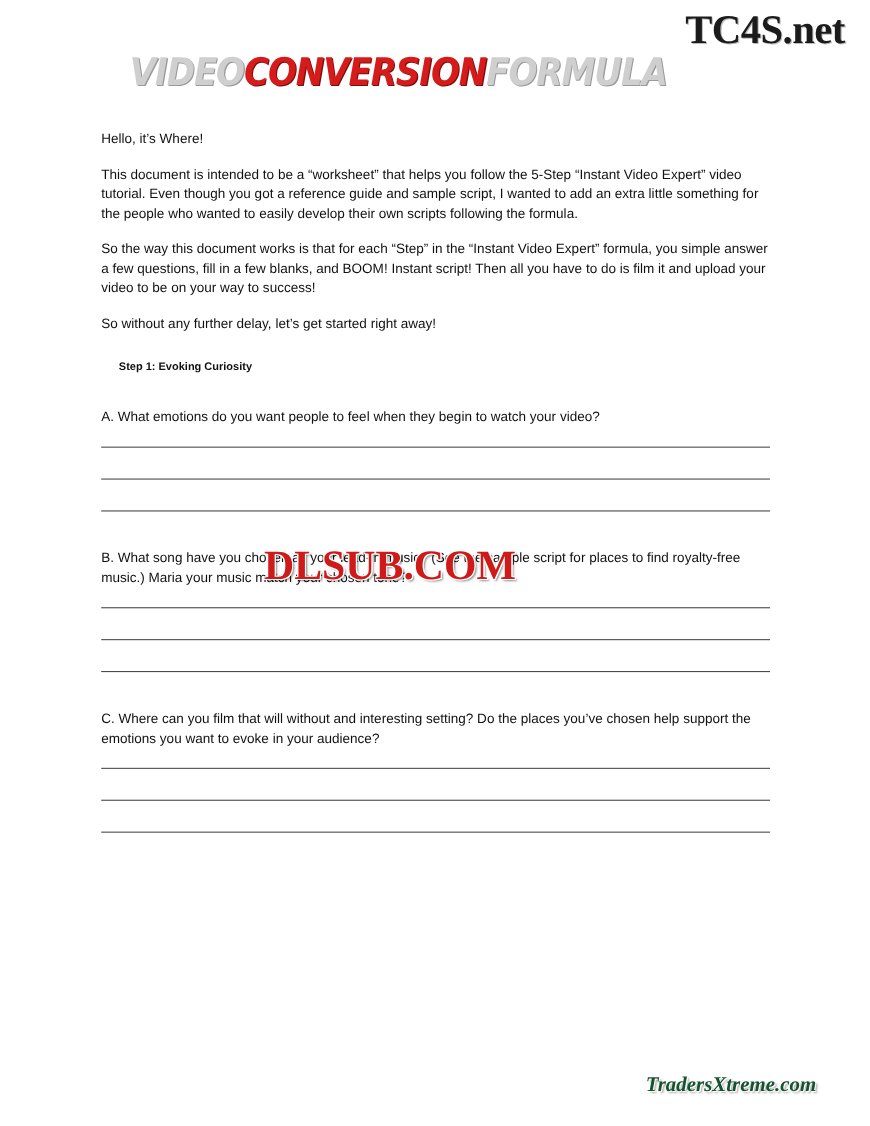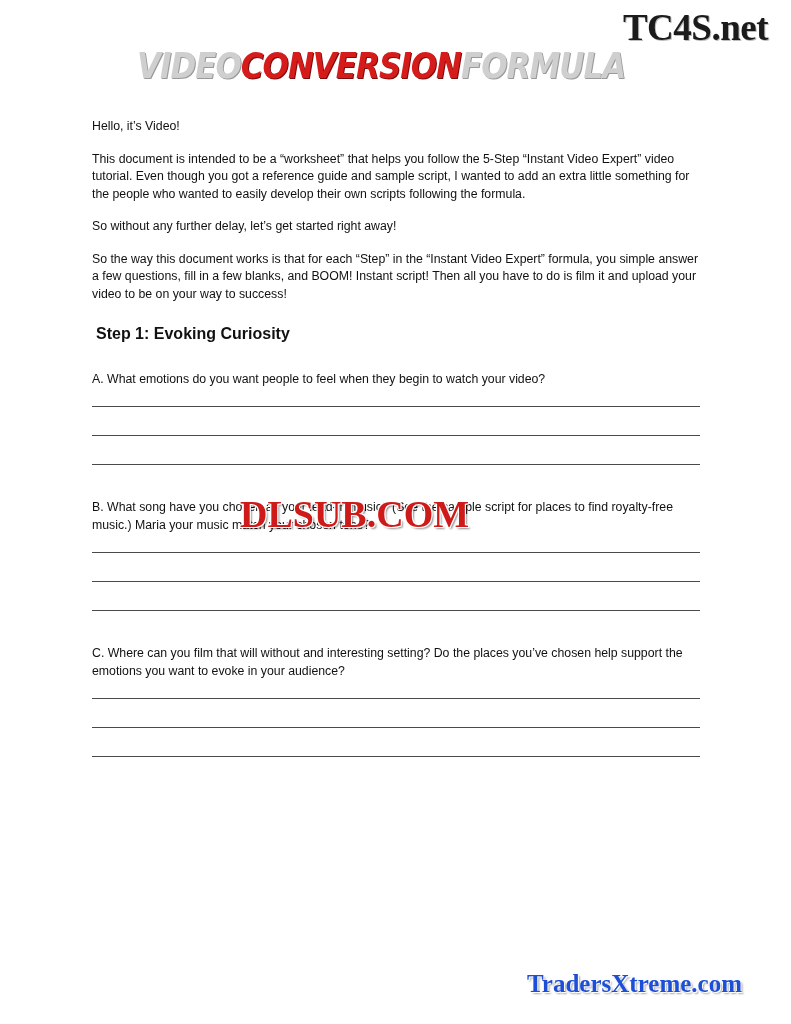--- a/index.html
+++ b/index.html
@@ -45,21 +45,20 @@
     height: 36px;
     display: flex;
     align-items: center;
     justify-content: flex-start;
     font-family: "DejaVu Sans", sans-serif;
     font-weight: bold;
     font-style: italic;
     font-size: 31px;
     letter-spacing: -1px;
     white-space: nowrap;
-    margin-left: 19px;
   }
   .banner .w1 {
     color: #cfcfcf;
     text-shadow: 1px 1px 0 #9a9a9a;
     transform: scaleY(1.12);
   }
   .banner .w2 {
     color: #d61b1b;
     text-shadow: 1px 1px 0 #7a0d0d;
     transform: scaleY(1.12);
@@ -77,23 +76,23 @@
     top: 118px;
     width: 608px;
     font-size: 12.3px;
     line-height: 17.5px;
     color: #111;
   }
   .para {
     margin: 0 0 15px 0;
   }
   .step-head {
-    margin: 22px 0 28px 4px;
-    font-weight: bold;
-    font-size: 16px;
+    margin: 22px 0 28px 16px;
+    font-weight: bold;
+    font-size: 10px;
   }
   .question {
     margin: 0 0 0 0;
     font-size: 12.3px;
     line-height: 17.5px;
   }
 
   
   .lines {
     margin-top: 18px;
@@ -127,48 +126,49 @@
     white-space: nowrap;
   }
 
   
   .traders {
     position: absolute;
     right: 44px;
     bottom: 26px;
     font-family: "Liberation Serif", serif;
     font-weight: bold;
-    font-size: 25px;
-    color: #1d4ed8;
+    font-size: 19px;
+    color: #14532d;
     text-shadow: 1px 1px 0 #ffffff, 2px 2px 2px rgba(0,0,0,0.35);
     white-space: nowrap;
+    font-style: italic;
   }
 </style>
 </head>
 <body>
 
 <div class="page">
 
   <div class="tc4s">TC4S.net</div>
 
   <div class="banner">
     <span class="w1">VIDEO</span>
     <span class="w2">CONVERSION</span>
     <span class="w3">FORMULA</span>
   </div>
 
   <div class="content">
 
-    <p class="para">Hello, it’s Video!</p>
+    <p class="para">Hello, it’s Where!</p>
 
     <p class="para">This document is intended to be a “worksheet” that helps you follow the 5-Step “Instant Video Expert” video tutorial.  Even though you got a reference guide and sample script, I wanted to add an extra little something for the people who wanted to easily develop their own scripts following the formula.</p>
 
+    <p class="para">So the way this document works is that for each “Step” in the “Instant Video Expert” formula, you simple answer a few questions, fill in a few blanks, and BOOM!  Instant script!  Then all you have to do is film it and upload your video to be on your way to success!</p>
+
     <p class="para">So without any further delay, let’s get started right away!</p>
-
-    <p class="para">So the way this document works is that for each “Step” in the “Instant Video Expert” formula, you simple answer a few questions, fill in a few blanks, and BOOM!  Instant script!  Then all you have to do is film it and upload your video to be on your way to success!</p>
 
     <p class="step-head">Step 1:  Evoking Curiosity</p>
 
     <div class="block">
       <p class="question">A. What emotions do you want people to feel when they begin to watch your video?</p>
       <div class="lines">
         <div class="rule"></div>
         <div class="rule"></div>
         <div class="rule"></div>
       </div>

